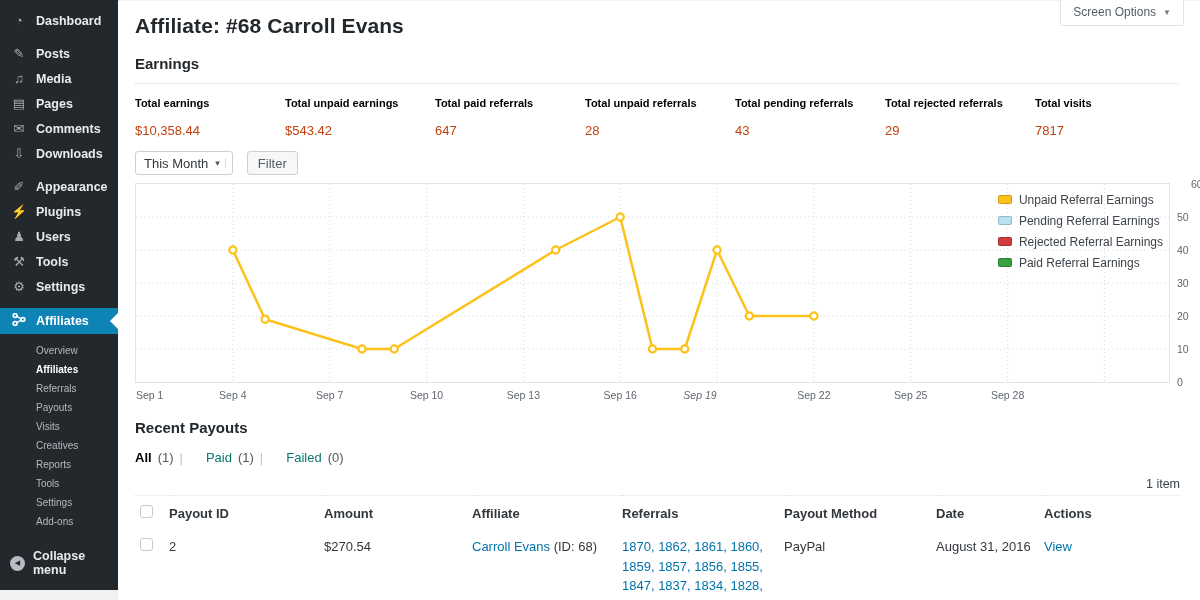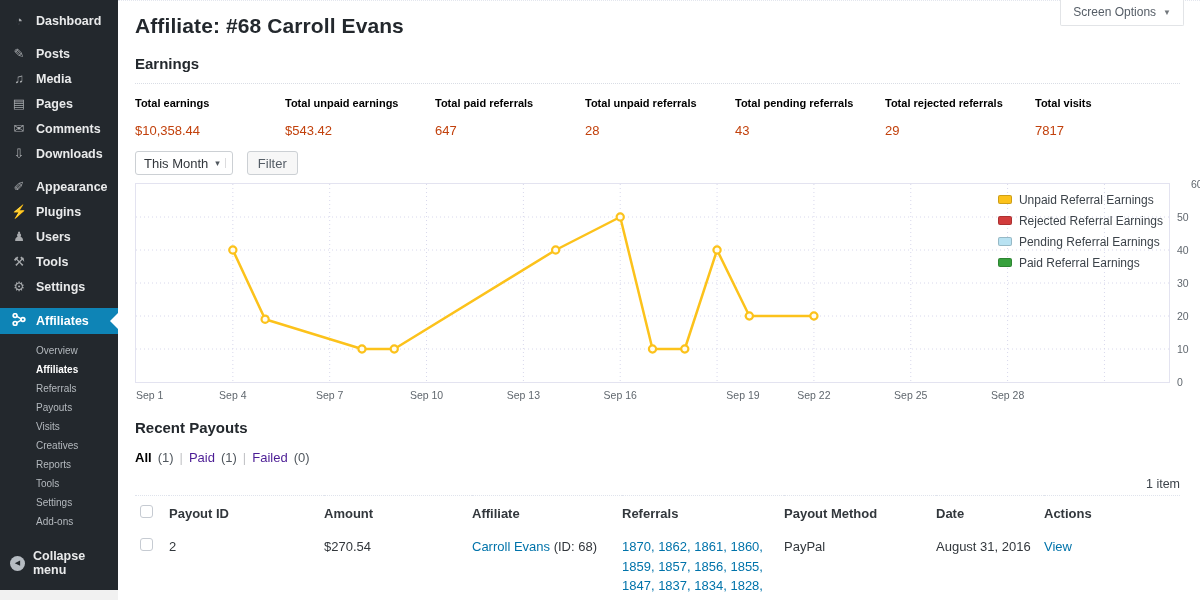--- a/index.html
+++ b/index.html
@@ -60,21 +60,21 @@
   .chart-xlabel { position:absolute; top:205px; font-size:10.5px; color:#60676e; white-space:nowrap; }
   .chart-ylabel { position:absolute; left:calc(100% + 8px); font-size:10.5px; color:#60676e; }
   .chart-legend { position:absolute; top:5px; right:6px; }
   .legend-row { display:flex; align-items:center; gap:7px; height:21px; }
   .legend-swatch { width:14px; height:9px; border-radius:2px; border:1px solid rgba(0,0,0,.18); flex:none; }
   .legend-label { font-size:12px; color:#3c434a; white-space:nowrap; }
 
   
   .h-payouts { margin-top:36px; }
   .filters { margin-top:14px; display:flex; align-items:center; gap:6px; font-size:13px; }
-  .filter-link { color:#4c1d95; cursor:pointer; }
+  .filter-link { color:#0f766e; cursor:pointer;margin-left:17px; }
   .filter-current { color:#000; font-weight:700; cursor:pointer; }
   .filter-count { color:#50575e; }
   .filter-sep { color:#c3c4c7; }
   .tablenav { margin-top:12px; text-align:right; font-size:12.5px; color:#3c434a; }
 
   table.payouts { width:100%; border-collapse:collapse; margin-top:4px; font-size:13px; }
   table.payouts th { text-align:left; font-weight:600; color:#32373c; padding:9px 8px 9px 0; }
   table.payouts thead th { border-top:1px dotted #dfe3ec; }
   table.payouts td { vertical-align:top; color:#32373c; padding:7px 8px 9px 0; line-height:1.5; }
   th.sortable { color:#0073aa; cursor:pointer; }
@@ -231,43 +231,43 @@
         <circle cx="581.0625" cy="66" r="3.6" fill="#fffdf2" stroke="#fcc21b" stroke-width="2.2"></circle>
         <circle cx="613.34375" cy="132" r="3.6" fill="#fffdf2" stroke="#fcc21b" stroke-width="2.2"></circle>
         <circle cx="677.90625" cy="132" r="3.6" fill="#fffdf2" stroke="#fcc21b" stroke-width="2.2"></circle>
       </svg>
       <span class="chart-xlabel" style="left: 0px;">Sep 1</span>
       <span class="chart-xlabel" style="left: 96.8438px; transform: translateX(-50%);">Sep 4</span>
       <span class="chart-xlabel" style="left: 193.688px; transform: translateX(-50%);">Sep 7</span>
       <span class="chart-xlabel" style="left: 290.531px; transform: translateX(-50%);">Sep 10</span>
       <span class="chart-xlabel" style="left: 387.375px; transform: translateX(-50%);">Sep 13</span>
       <span class="chart-xlabel" style="left: 484.219px; transform: translateX(-50%);">Sep 16</span>
-      <span class="chart-xlabel" style="left: 607px; transform: translateX(-50%);">Sep 19</span>
+      <span class="chart-xlabel" style="left: 564px; transform: translateX(-50%); font-style: italic;">Sep 19</span>
       <span class="chart-xlabel" style="left: 677.906px; transform: translateX(-50%);">Sep 22</span>
       <span class="chart-xlabel" style="left: 774.75px; transform: translateX(-50%);">Sep 25</span>
       <span class="chart-xlabel" style="left: 871.594px; transform: translateX(-50%);">Sep 28</span>
       <span class="chart-ylabel" style="top: 192px;">0</span>
       <span class="chart-ylabel" style="top: 159px;">10</span>
       <span class="chart-ylabel" style="top: 126px;">20</span>
       <span class="chart-ylabel" style="top: 93px;">30</span>
       <span class="chart-ylabel" style="top: 60px;">40</span>
       <span class="chart-ylabel" style="top: 27px;">50</span>
       <span class="chart-ylabel" style="top: -6px; padding-left: 14px;">60</span>
       <div class="chart-legend">
         <div class="legend-row">
           <span class="legend-swatch" style="background: rgb(252, 194, 27);"></span>
           <span class="legend-label">Unpaid Referral Earnings</span>
         </div>
         <div class="legend-row">
+          <span class="legend-swatch" style="background: rgb(184, 226, 242);"></span>
+          <span class="legend-label">Pending Referral Earnings</span>
+        </div>
+        <div class="legend-row">
           <span class="legend-swatch" style="background: rgb(210, 60, 60);"></span>
           <span class="legend-label">Rejected Referral Earnings</span>
-        </div>
-        <div class="legend-row">
-          <span class="legend-swatch" style="background: rgb(184, 226, 242);"></span>
-          <span class="legend-label">Pending Referral Earnings</span>
         </div>
         <div class="legend-row">
           <span class="legend-swatch" style="background: rgb(55, 161, 61);"></span>
           <span class="legend-label">Paid Referral Earnings</span>
         </div>
       </div>
     </div>
 
   <h2 class="section-h h-payouts">Recent Payouts</h2>
 

